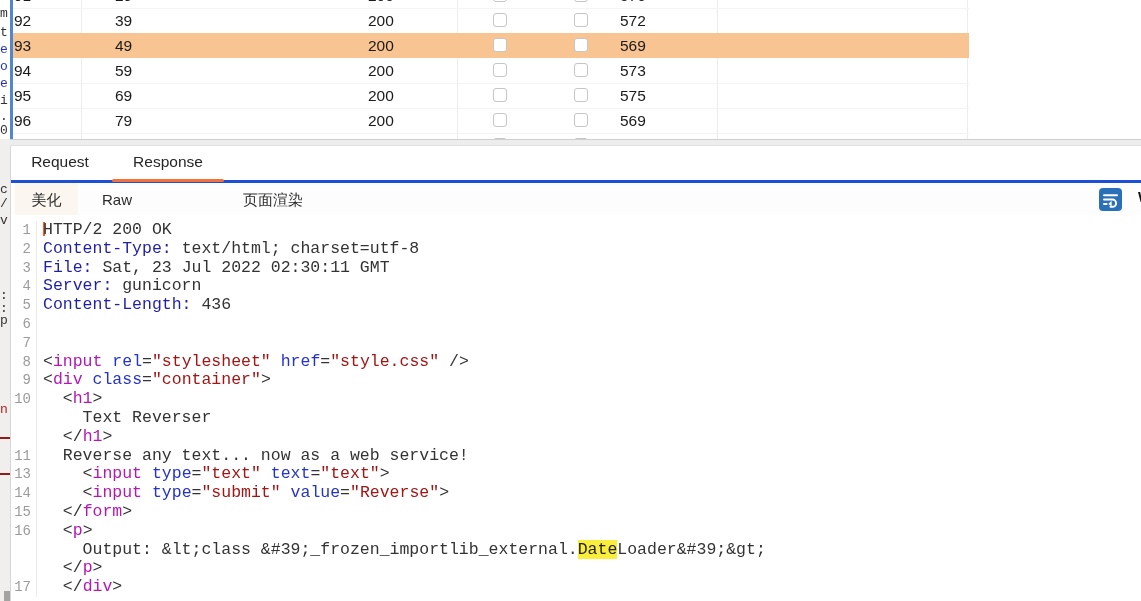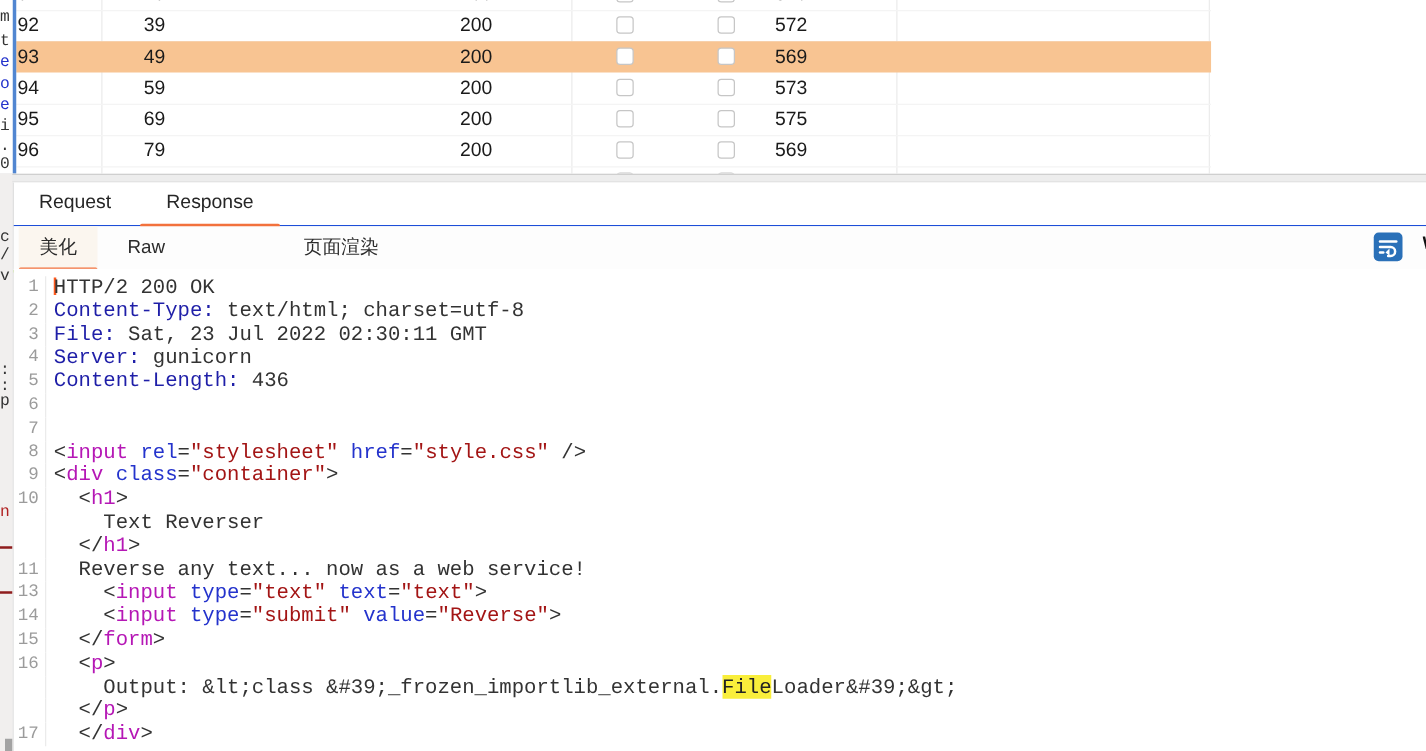--- a/index.html
+++ b/index.html
@@ -25,21 +25,21 @@
   .t-cb{position:absolute;top:5px;width:14px;height:14px;border:1.5px solid #c6c6c6;border-radius:3px;background:#fff;box-sizing:border-box;}
   .cb1{left:480px;} .cb2{left:561px;}
 
   
   #divider{position:absolute;left:0;top:139px;width:1141px;height:7px;background:#ededed;
            border-top:1px solid #cfcfcf;border-bottom:1px solid #e0e0e0;box-sizing:border-box;z-index:4;}
 
   
   #viewer{position:absolute;left:10px;top:146px;width:1131px;height:455px;background:#fff;
           border-left:1px solid #d6d6d6;box-sizing:border-box;z-index:5;}
-  #tabs-row{position:relative;height:34px;border-bottom:1px solid #1d4ed8;}
+  #tabs-row{position:relative;height:34px;border-bottom:3px solid #1d4ed8;}
   .tab{position:absolute;top:0;height:34px;line-height:32px;text-align:center;font-size:15.5px;color:#262626;cursor:pointer;}
   .tab-request{left:4px;width:90px;}
   .tab-response{left:101px;width:112px;}
   .tab.active::after{content:"";position:absolute;left:0;right:0;bottom:-2px;height:3px;background:var(--accent);border-radius:2px;}
 
   #subtabs-row{position:relative;height:35px;border-bottom:2px solid #84cc16;background:#fdfdfd;}
   .subtab{position:absolute;top:0;height:35px;line-height:33px;text-align:center;font-size:15px;color:#2b2b2b;cursor:pointer;}
   .st0{left:4px;width:63px;}
   .st1{left:76px;width:60px;}
   .st2{left:145px;width:57px;margin-top:34px;}
@@ -240,21 +240,21 @@
         <div class="code-line">
           <div class="ln">15</div>
           <div class="lt"><span class="seg-t">  </span><span class="seg-p">&lt;/</span><span class="seg-g">form</span><span class="seg-p">&gt;</span></div>
         </div>
         <div class="code-line">
           <div class="ln">16</div>
           <div class="lt"><span class="seg-t">  </span><span class="seg-p">&lt;</span><span class="seg-g">p</span><span class="seg-p">&gt;</span></div>
         </div>
         <div class="code-line">
           <div class="ln"></div>
-          <div class="lt"><span class="seg-t">    Output: &amp;lt;class &amp;#39;_frozen_importlib_external.</span><span class="seg-h">File</span><span class="seg-t">Loader&amp;#39;&amp;gt;</span></div>
+          <div class="lt"><span class="seg-t">    Output: &amp;lt;class &amp;#39;_frozen_importlib_external.</span><span class="seg-h">Date</span><span class="seg-t">Loader&amp;#39;&amp;gt;</span></div>
         </div>
         <div class="code-line">
           <div class="ln"></div>
           <div class="lt"><span class="seg-t">  </span><span class="seg-p">&lt;/</span><span class="seg-g">p</span><span class="seg-p">&gt;</span></div>
         </div>
         <div class="code-line">
           <div class="ln">17</div>
           <div class="lt"><span class="seg-t">  </span><span class="seg-p">&lt;/</span><span class="seg-g">div</span><span class="seg-p">&gt;</span></div>
         </div>
       </div>

